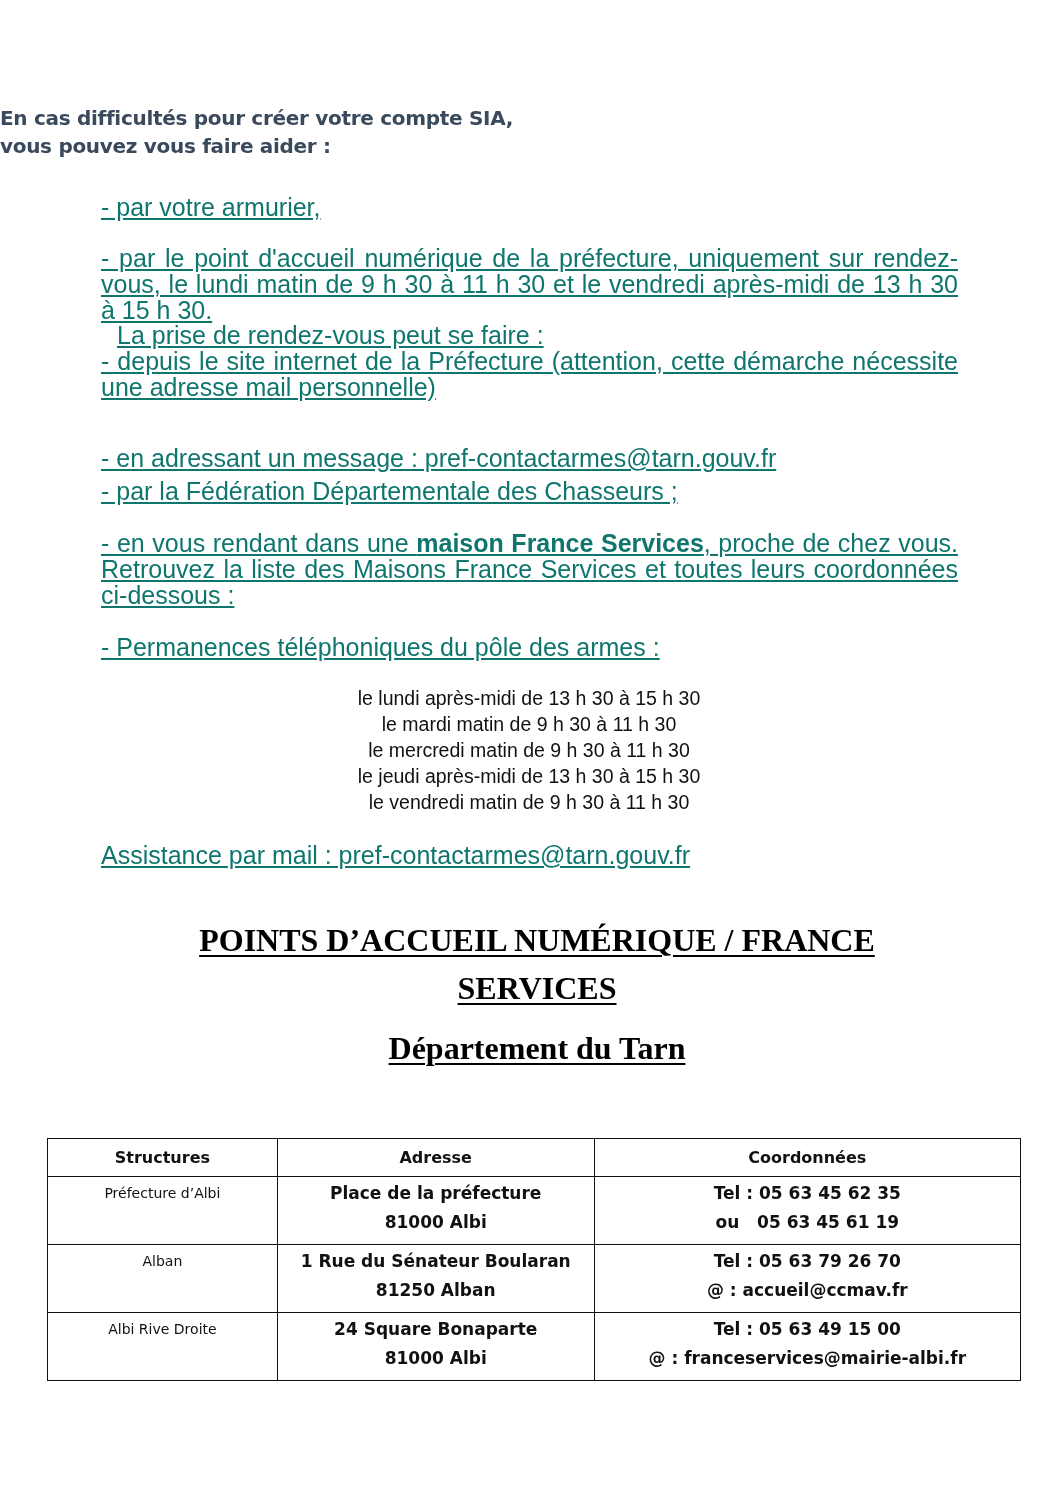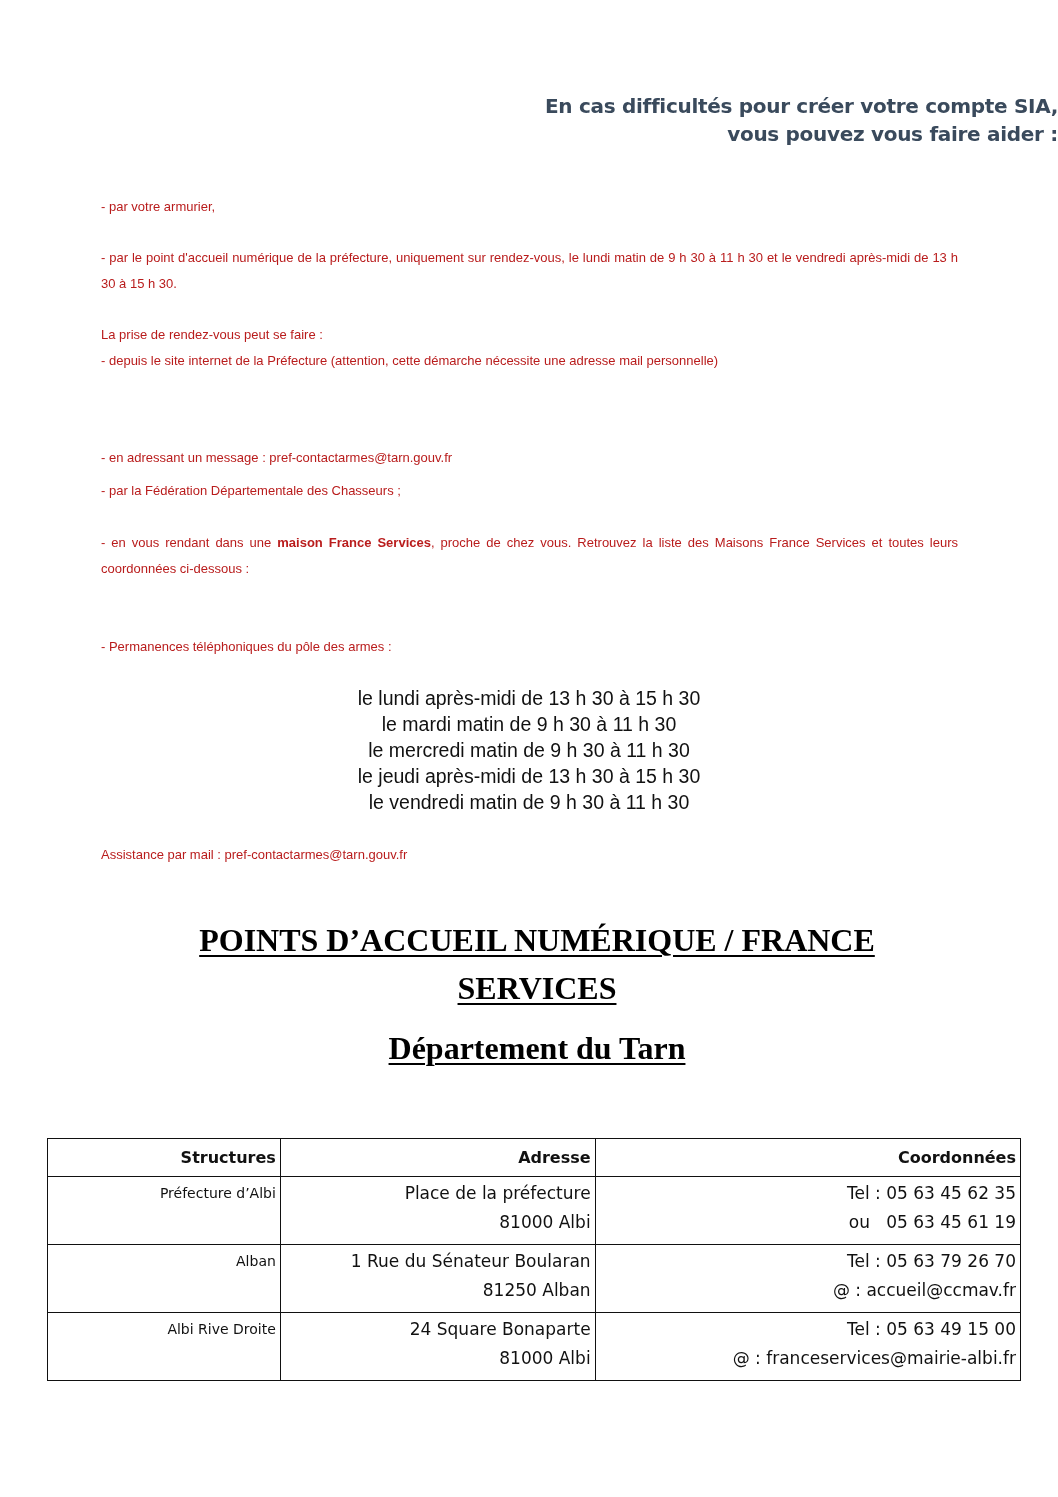--- a/index.html
+++ b/index.html
@@ -7,39 +7,39 @@
     body {
       position: relative;
       font-family: "DejaVu Sans", sans-serif;
       color: #111111;
       overflow: hidden;
     }
     .page { position: absolute; left: 0; top: 0; width: 1058px; height: 1497px; }
 
     .intro-title {
       position: absolute;
-      left: 0; top: 92px; width: 1058px;
-      text-align: right;
+      left: 0; top: 104px; width: 1058px;
+      text-align: left;
       font-family: "DejaVu Sans", sans-serif;
       font-weight: bold;
       font-size: 20px;
       line-height: 28px;
       color: #3a4a5c;
       letter-spacing: -0.3px;
-      padding-left: 7px;
     }
 
     .body-text {
       position: absolute;
       left: 101px;
       width: 857px;
       font-family: "Liberation Sans", sans-serif;
-      font-size: 13px;
+      font-size: 25px;
       line-height: 26px;
-      color: #b91c1c;
+      color: #0f766e;
+      text-decoration: underline;
     }
     .justify { text-align: justify; text-align-last: left; }
     .bold { font-weight: bold; }
 
     .schedule {
       position: absolute;
       left: 0; top: 685px; width: 1058px;
       text-align: center;
       font-family: "Liberation Sans", sans-serif;
       font-size: 19.5px;
@@ -63,52 +63,52 @@
       position: absolute;
       left: 47px; top: 1138px;
       width: 974px;
       border-collapse: collapse;
       font-family: "DejaVu Sans", sans-serif;
       font-size: 17px;
       color: #111111;
     }
     table.services td, table.services th {
       border: 1.5px solid #111111;
-      text-align: right;
+      text-align: center;
       vertical-align: top;
       padding: 0 4px;
     }
     table.services th {
       font-weight: bold;
       font-size: 16px;
       height: 38px;
       vertical-align: middle;
     }
     table.services td { height: 68px; line-height: 29px; padding-top: 2px; }
     table.services td.struct { font-weight: normal; font-size: 14px; }
     .col1 { width: 247px; }
     .col2 { width: 322px; }
     .col3 { width: 440px; }
-    .cell-line { display: block; white-space: nowrap; }
+    .cell-line { display: block; white-space: nowrap; font-weight: bold; }
   </style>
 </head>
 <body>
 
 <div class="page">
 
   <div class="intro-title">
     <div>En cas difficultés pour créer votre compte SIA,</div>
     <div>vous pouvez vous faire aider :</div>
   </div>
 
   <div class="body-text" style="top:194px;">-  par votre armurier,</div>
 
   <div class="body-text justify" style="top:245px;">- par le point d'accueil numérique de la préfecture, uniquement sur rendez-vous, le lundi matin de 9 h 30 à 11 h 30 et le vendredi après-midi de 13 h 30 à 15 h 30.</div>
 
-  <div class="body-text" style="top:322px;">La prise de rendez-vous peut se faire :</div>
+  <div class="body-text" style="top:322px;margin-left:16px;">La prise de rendez-vous peut se faire :</div>
   <div class="body-text justify" style="top:348px;">-  depuis le site internet de la Préfecture (attention, cette démarche nécessite une adresse mail personnelle)</div>
   <div class="body-text" style="top:426px;margin-top:19px;">- en adressant un message : pref-contactarmes@tarn.gouv.fr</div>
 
   <div class="body-text" style="top:478px;">- par la Fédération Départementale des Chasseurs ;</div>
 
   <div class="body-text justify" style="top:530px;"><span>- en vous rendant dans une </span><span class="bold">maison France Services</span><span>, proche de chez vous. Retrouvez la liste des Maisons France Services et toutes leurs coordonnées ci-dessous :</span></div>
 
   <div class="body-text" style="top:634px;">- Permanences téléphoniques du pôle des armes :</div>
 
   <div class="schedule">

